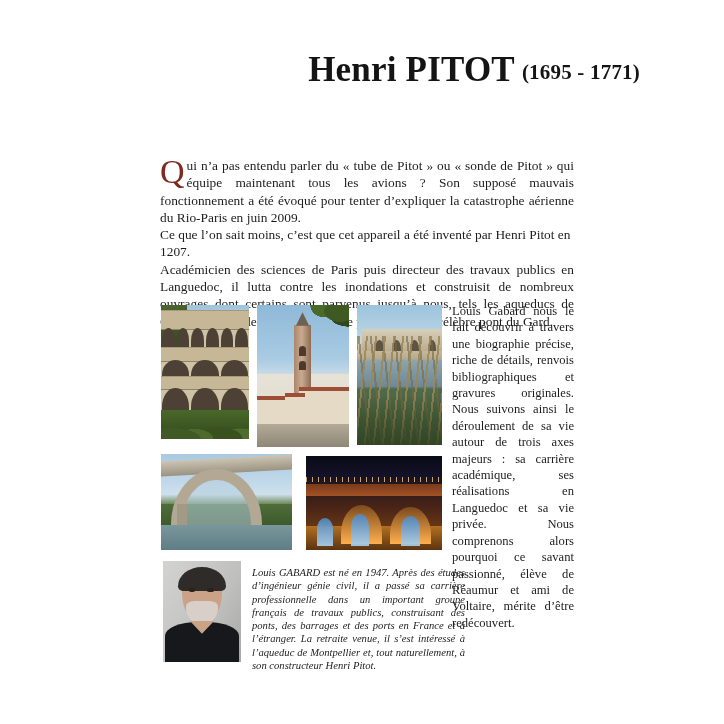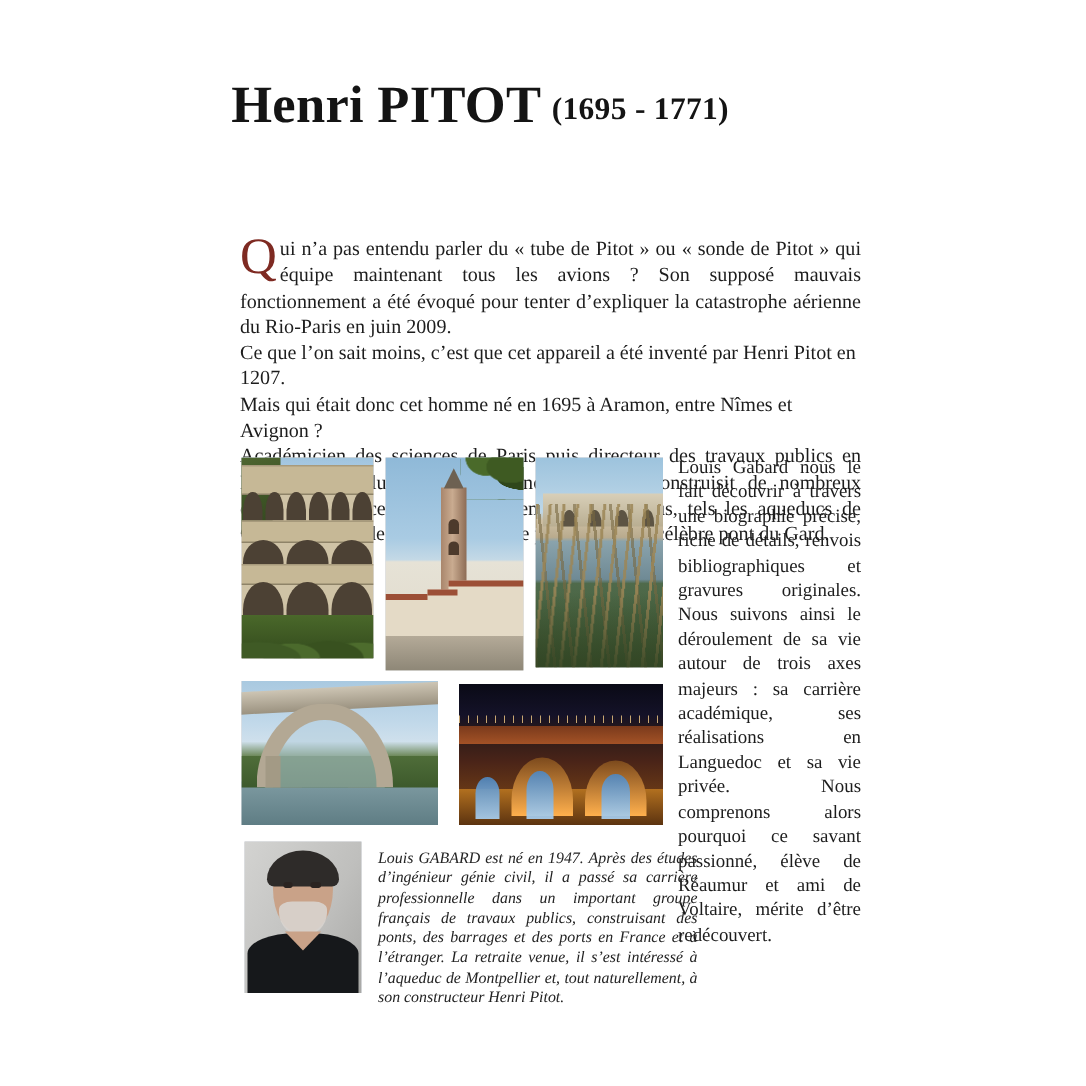--- a/index.html
+++ b/index.html
@@ -20,21 +20,21 @@
     height: 724px;
     background: #ffffff;
   }
 
   
   .title-block {
     position: absolute;
     left: 0;
     top: 52px;
     width: 640px;
-    text-align: center;
+    text-align: right;
   }
   .main-title {
     font-family: "Liberation Serif", "DejaVu Serif", serif;
     font-size: 35px;
     font-weight: bold;
     color: #141414;
     letter-spacing: 0.2px;
     line-height: 1.05;
     white-space: nowrap;
   }
@@ -390,21 +390,20 @@
 
   <div class="title-block">
     <div class="main-title">
       <span>Henri PITOT</span><span class="years">(1695 - 1771)</span>
     </div>
   </div>
 
   <div class="intro">
     <p><span class="dropcap">Q</span><span>ui n’a pas entendu parler du « tube de Pitot » ou « sonde de Pitot » qui équipe maintenant tous les avions ? Son supposé mauvais fonctionnement a été évoqué pour tenter d’expliquer la catastrophe aérienne du Rio-Paris en juin 2009.</span></p>
     <p class="nojust">Ce que l’on sait moins, c’est que cet appareil a été inventé par Henri Pitot en 1207.</p>
-    <p class="nojust">Mais qui était donc cet homme né en 1695 à Aramon, entre Nîmes et Avignon ?</p>
     <p>Académicien des sciences de Paris puis directeur des travaux publics en Languedoc, il lutta contre les inondations et construisit de nombreux ouvrages dont certains sont parvenus jusqu’à nous, tels les aqueducs de Carcassonne et de Montpellier ou le pont accolé au célèbre pont du Gard.</p>
   </div>
 
   <div class="photos">
 
     <div class="photo" id="photo-aqueduct-arches" style="left:161px; top:305px; width:88px; height:134px;">
       <div class="ph-inner">
         <div class="hill-left"></div>
         <div class="stone-band" style="top:4%; height:13%;"></div>
         <div class="arch-row" style="top:17%; height:14%;">

